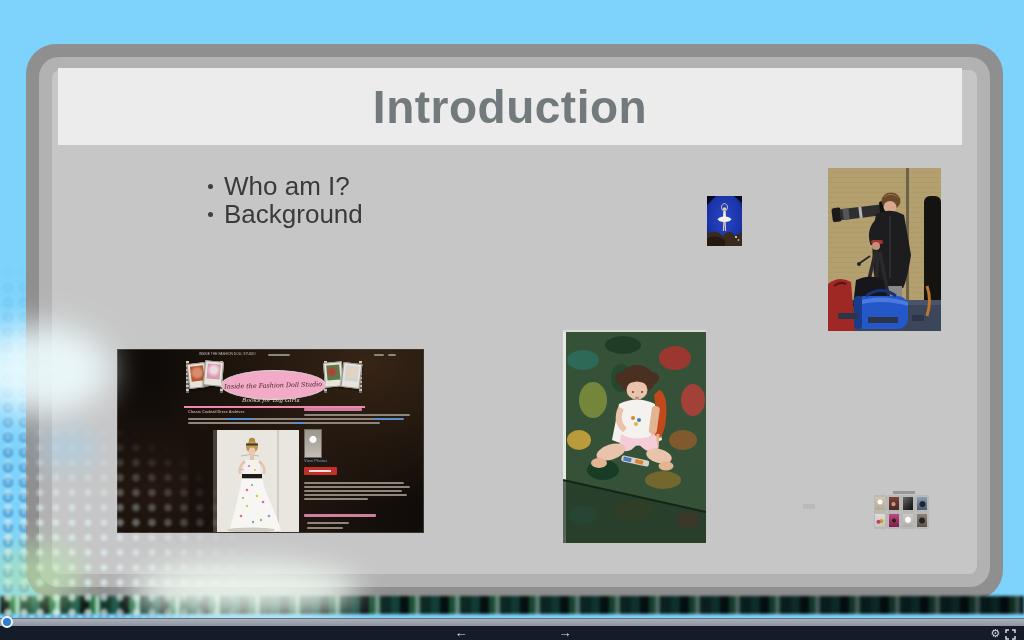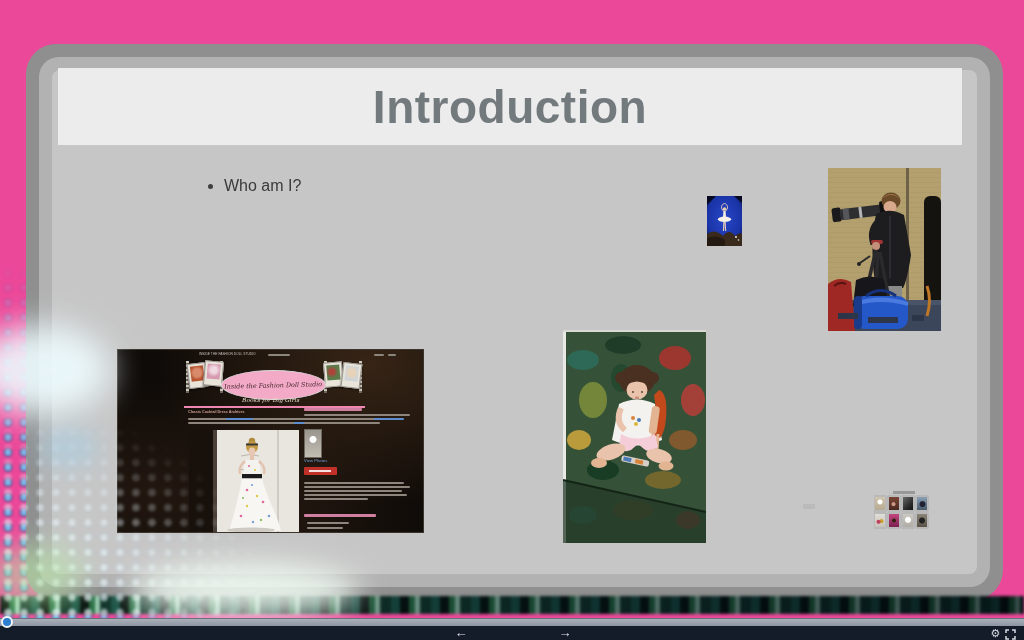--- a/index.html
+++ b/index.html
@@ -1,16 +1,16 @@
 <!DOCTYPE html>
 <html><head>
 <meta charset="utf-8">
 <style>
   html,body{margin:0;padding:0;background:#000;}
-  #stage{position:relative;width:1024px;height:640px;background:#ec4899;overflow:hidden;
+  #stage{position:relative;width:1024px;height:640px;background:#7dd3fc;overflow:hidden;
          font-family:"Liberation Sans",sans-serif;}
 
   
   .bokeh-back{position:absolute;left:0;top:190px;width:340px;height:430px;z-index:1;
     background-image:radial-gradient(circle,rgba(110,185,235,.95) 0 2.5px,rgba(25,85,135,.55) 4px,transparent 5.5px);
     background-size:16px 15px;filter:blur(1px);
     -webkit-mask-image:radial-gradient(ellipse 95% 95% at 0% 85%,#000 25%,transparent 72%);
     mask-image:radial-gradient(ellipse 95% 95% at 0% 85%,#000 25%,transparent 72%);}
   .bokeh-front{position:absolute;left:0;top:320px;width:400px;height:300px;z-index:5;opacity:.8;
     background-image:radial-gradient(circle,rgba(238,249,255,.85) 0 2.5px,rgba(190,222,240,.35) 4px,transparent 5.5px);
@@ -29,21 +29,21 @@
     background:linear-gradient(90deg,rgba(20,50,15,0) 0%,rgba(0,12,22,.5) 55%,rgba(0,6,14,.68) 100%);}
 
   
   .slide-outer{position:absolute;left:26px;top:44px;width:977px;height:556px;background:#8f8f8f;border-radius:30px;z-index:2;}
   .slide-mid{position:absolute;left:39px;top:57px;width:951px;height:530px;background:#b2b2b2;border-radius:20px;z-index:2;}
   .slide-content{position:absolute;left:52px;top:70px;width:925px;height:504px;background:#c6c6c6;border-radius:8px;z-index:2;}
   .banner{position:absolute;left:58px;top:68px;width:904px;height:77px;background:#ececec;z-index:3;
     display:flex;align-items:center;justify-content:center;}
   .banner h1{margin:0;font-size:46px;font-weight:bold;color:#737a7e;letter-spacing:.5px;}
   .bullets{position:absolute;left:205px;top:172px;z-index:3;list-style:none;margin:0;padding:0;}
-  .bullets li{position:relative;padding-left:19px;font-size:16px;line-height:28px;color:#3a3a3a;}
+  .bullets li{position:relative;padding-left:19px;font-size:26px;line-height:28px;color:#3a3a3a;}
   .bullets li::before{content:"";position:absolute;left:3px;top:12px;width:5px;height:5px;border-radius:50%;background:#3f3f3f;}
 
   
   .pic{position:absolute;z-index:3;overflow:hidden;}
 
   
   .web{left:117px;top:349px;width:307px;height:184px;background:#0f0b08;border:1px solid #3b342c;box-sizing:border-box;}
   .web::before{content:"";position:absolute;inset:0;
     background:radial-gradient(ellipse at 82% 8%,rgba(95,62,36,.5),transparent 60%),
                radial-gradient(ellipse at 12% 78%,rgba(72,46,30,.35),transparent 55%),
@@ -98,20 +98,21 @@
   <div class="slide-outer"></div>
   <div class="slide-mid"></div>
   <div class="slide-content"></div>
 
   <div class="banner">
     <h1>Introduction</h1>
   </div>
 
   <ul class="bullets">
     <li><span>Who am I?</span></li>
+    <li><span>Background</span></li>
   </ul>
 
   <div class="pic" style="left:707px;top:196px;width:35px;height:50px;">
     <svg width="35" height="50" viewBox="0 0 35 50">
       <defs>
           <radialGradient id="bgb" cx="50%" cy="45%" r="70%">
         <stop offset="0%" stop-color="#2747c9"></stop>
             <stop offset="70%" stop-color="#1a33a6"></stop>
             <stop offset="100%" stop-color="#0a1240"></stop>
       </radialGradient>

